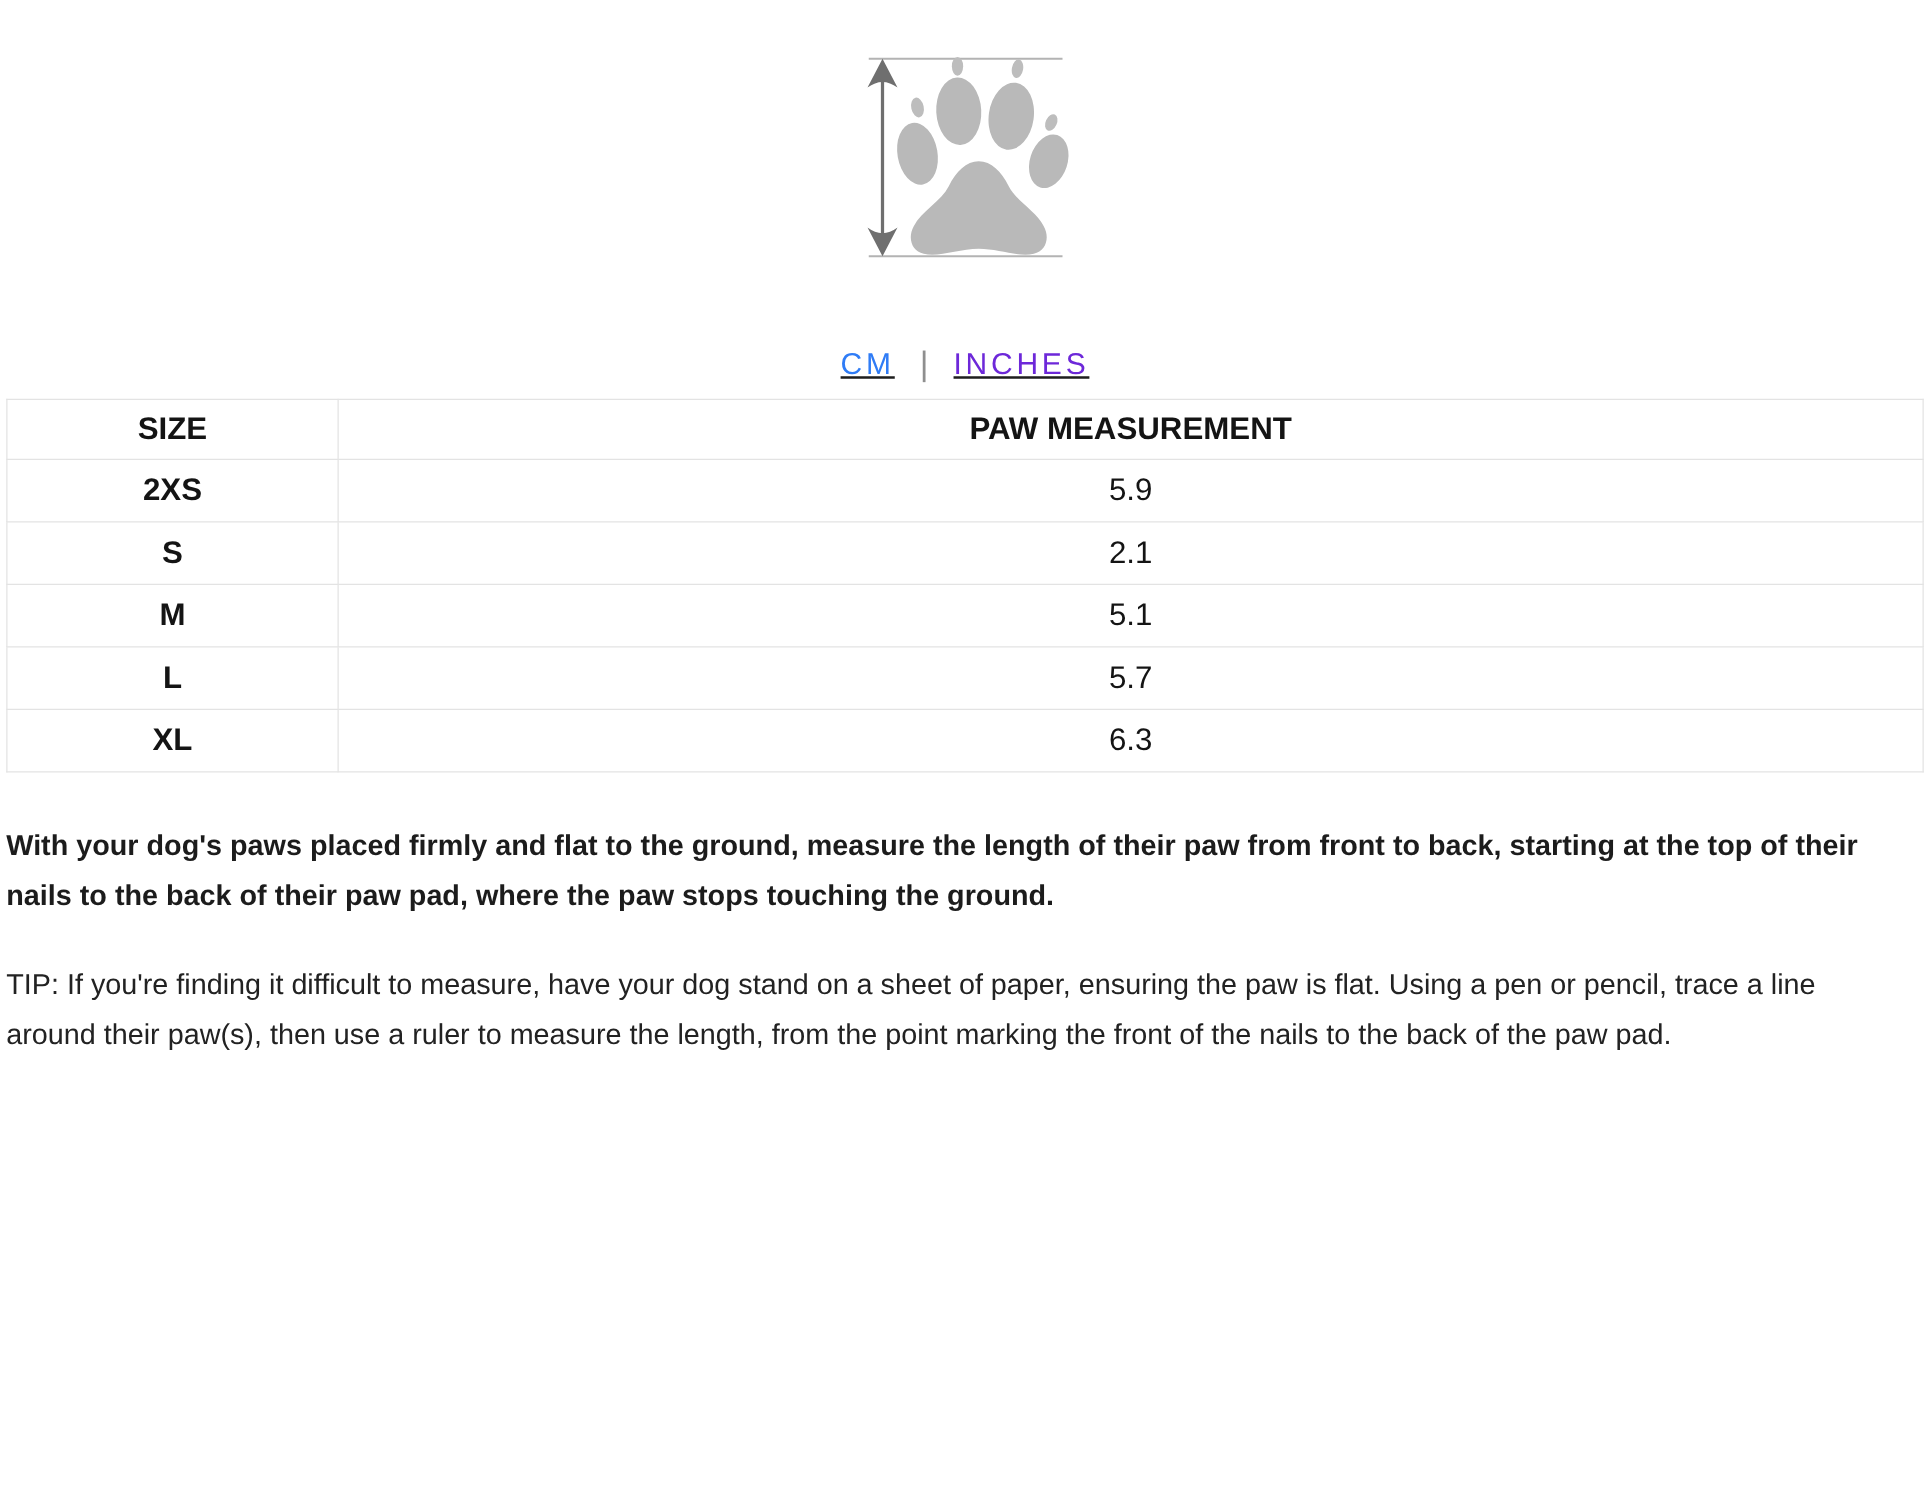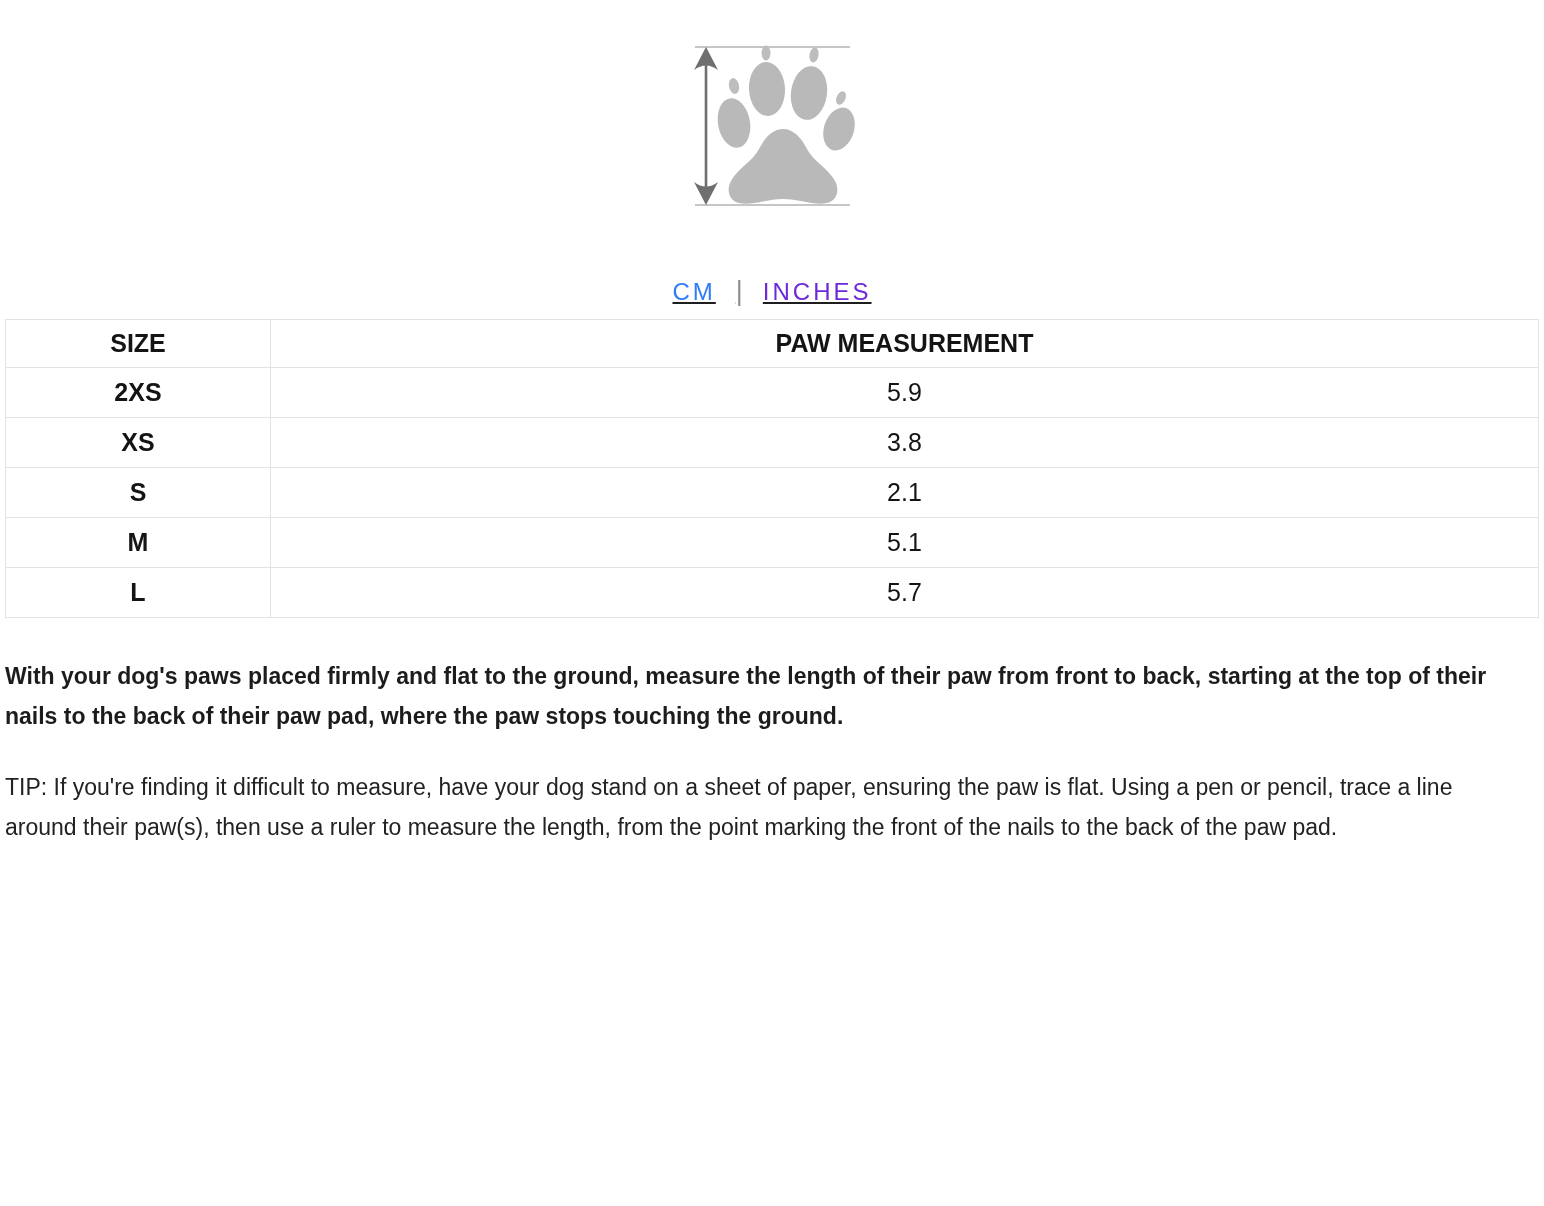--- a/index.html
+++ b/index.html
@@ -125,34 +125,34 @@
         <th>SIZE</th>
         <th>PAW MEASUREMENT</th>
       </tr>
     </thead>
     <tbody id="size-rows">
         <tr>
           <td class="size-cell">2XS</td>
           <td>5.9</td>
         </tr>
         <tr>
-          <td class="size-cell">XS</td>
-          <td>3.8</td>
-        </tr>
-        <tr>
           <td class="size-cell">S</td>
           <td>2.1</td>
         </tr>
         <tr>
           <td class="size-cell">M</td>
           <td>5.1</td>
         </tr>
         <tr>
           <td class="size-cell">L</td>
           <td>5.7</td>
+        </tr>
+        <tr>
+          <td class="size-cell">XL</td>
+          <td>6.3</td>
         </tr>
       </tbody>
   </table>
 
   <p class="para bold">With your dog's paws placed firmly and flat to the ground, measure the length of their paw from front to back, starting at the top of their nails to the back of their paw pad, where the paw stops touching the ground.</p>
 
   <p class="para">TIP: If you're finding it difficult to measure, have your dog stand on a sheet of paper, ensuring the paw is flat. Using a pen or pencil, trace a line around their paw(s), then use a ruler to measure the length, from the point marking the front of the nails to the back of the paw pad.</p>
 
 
 </div>

